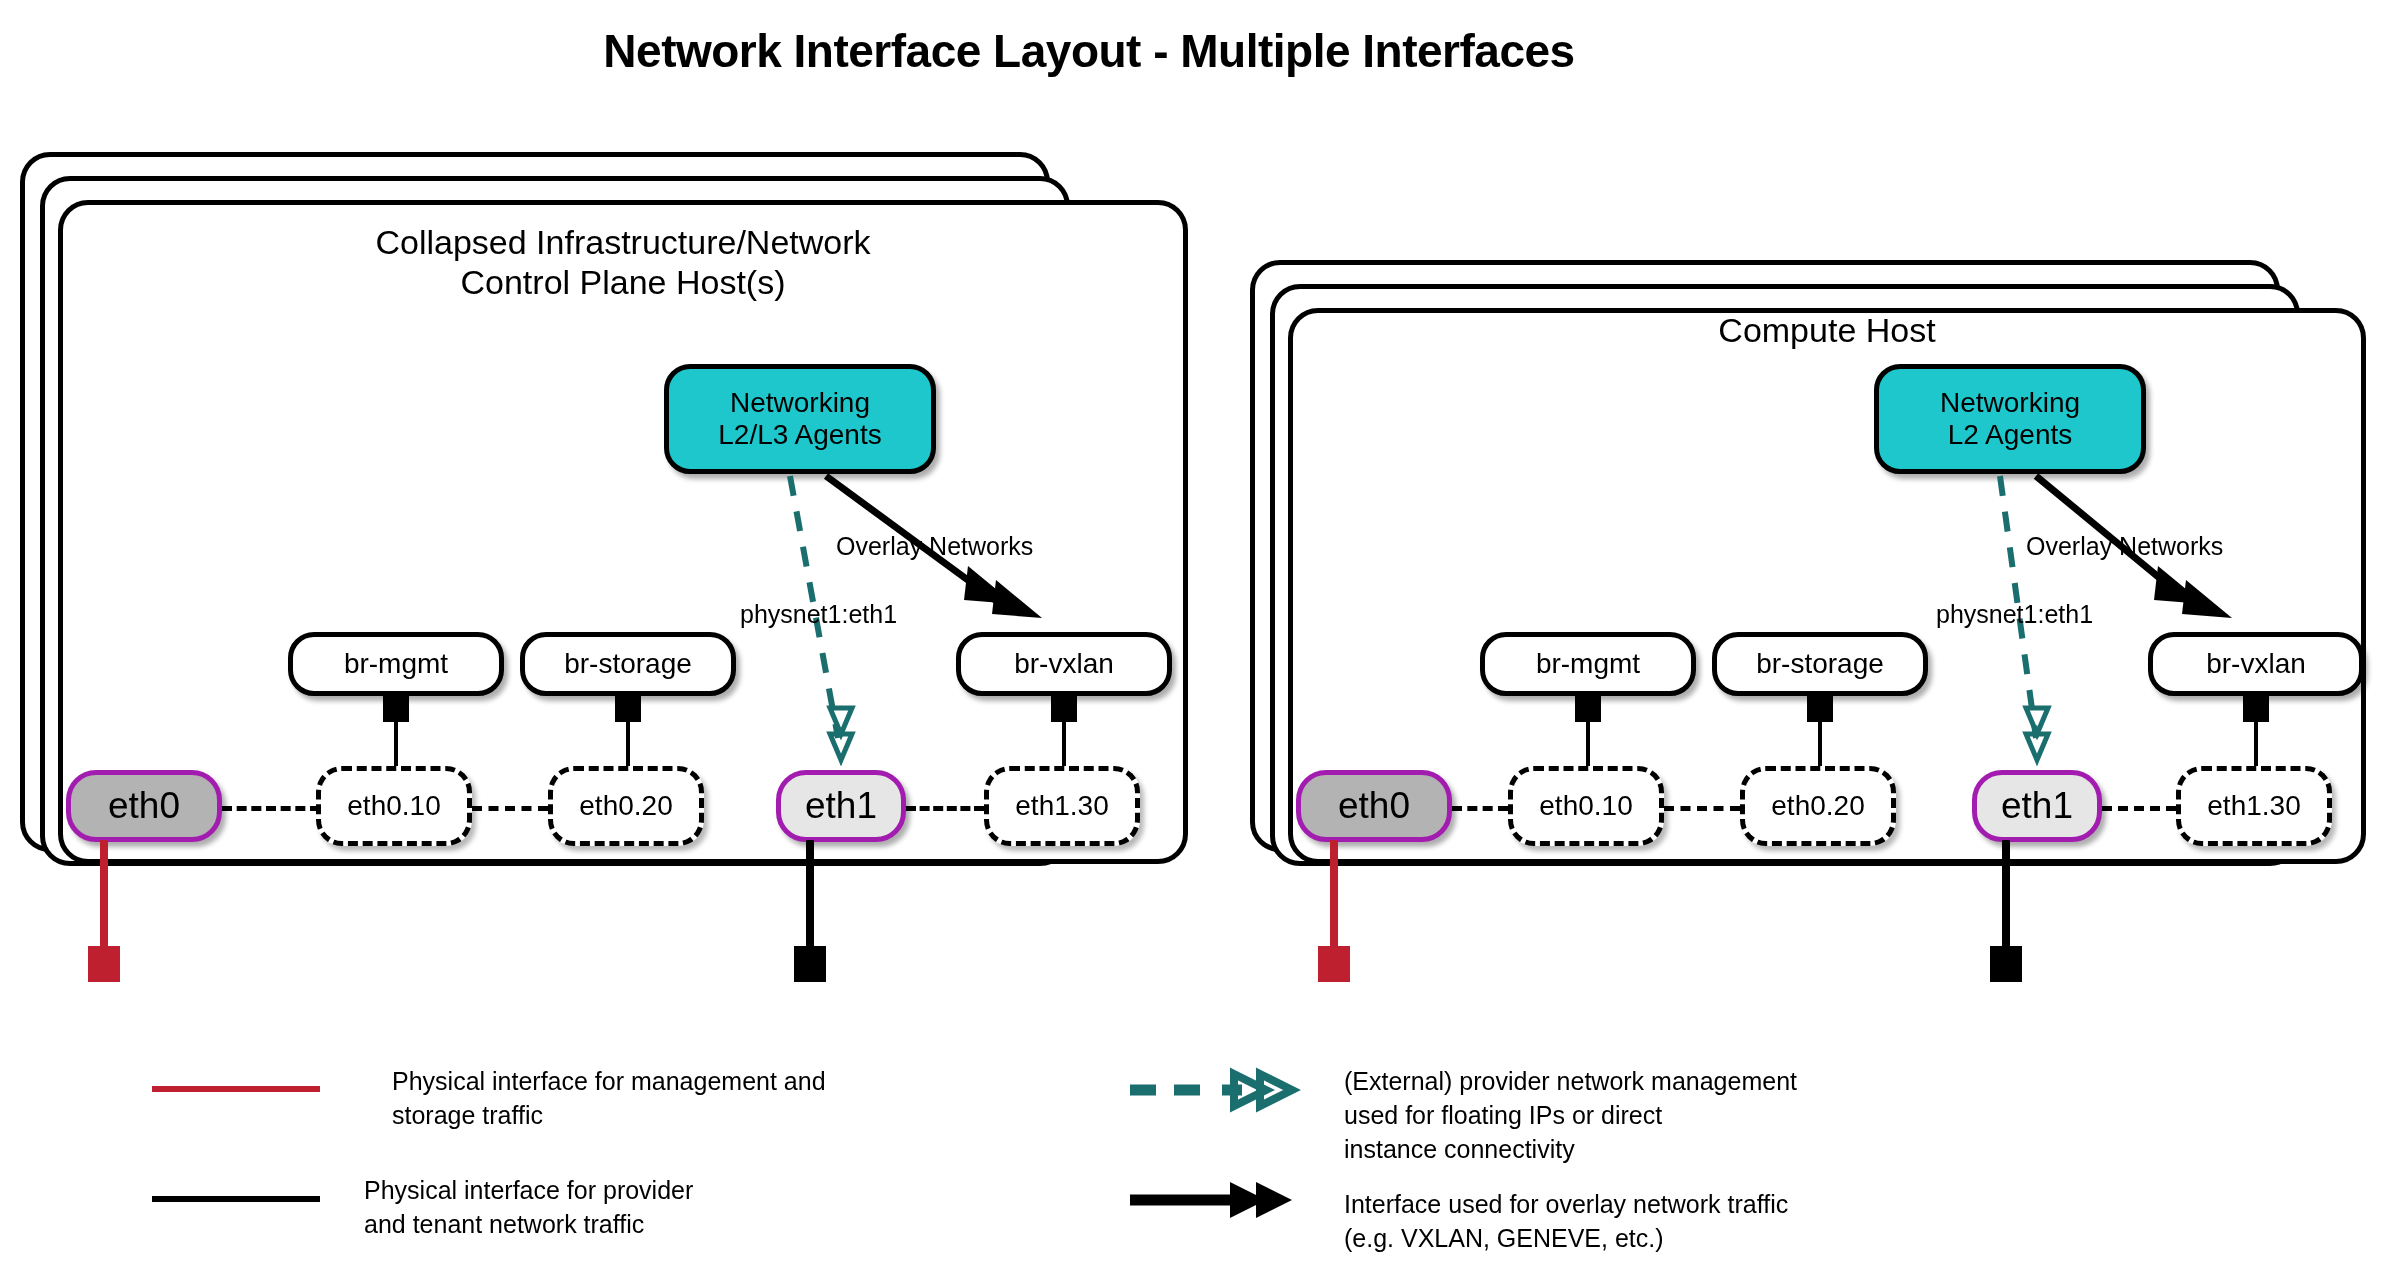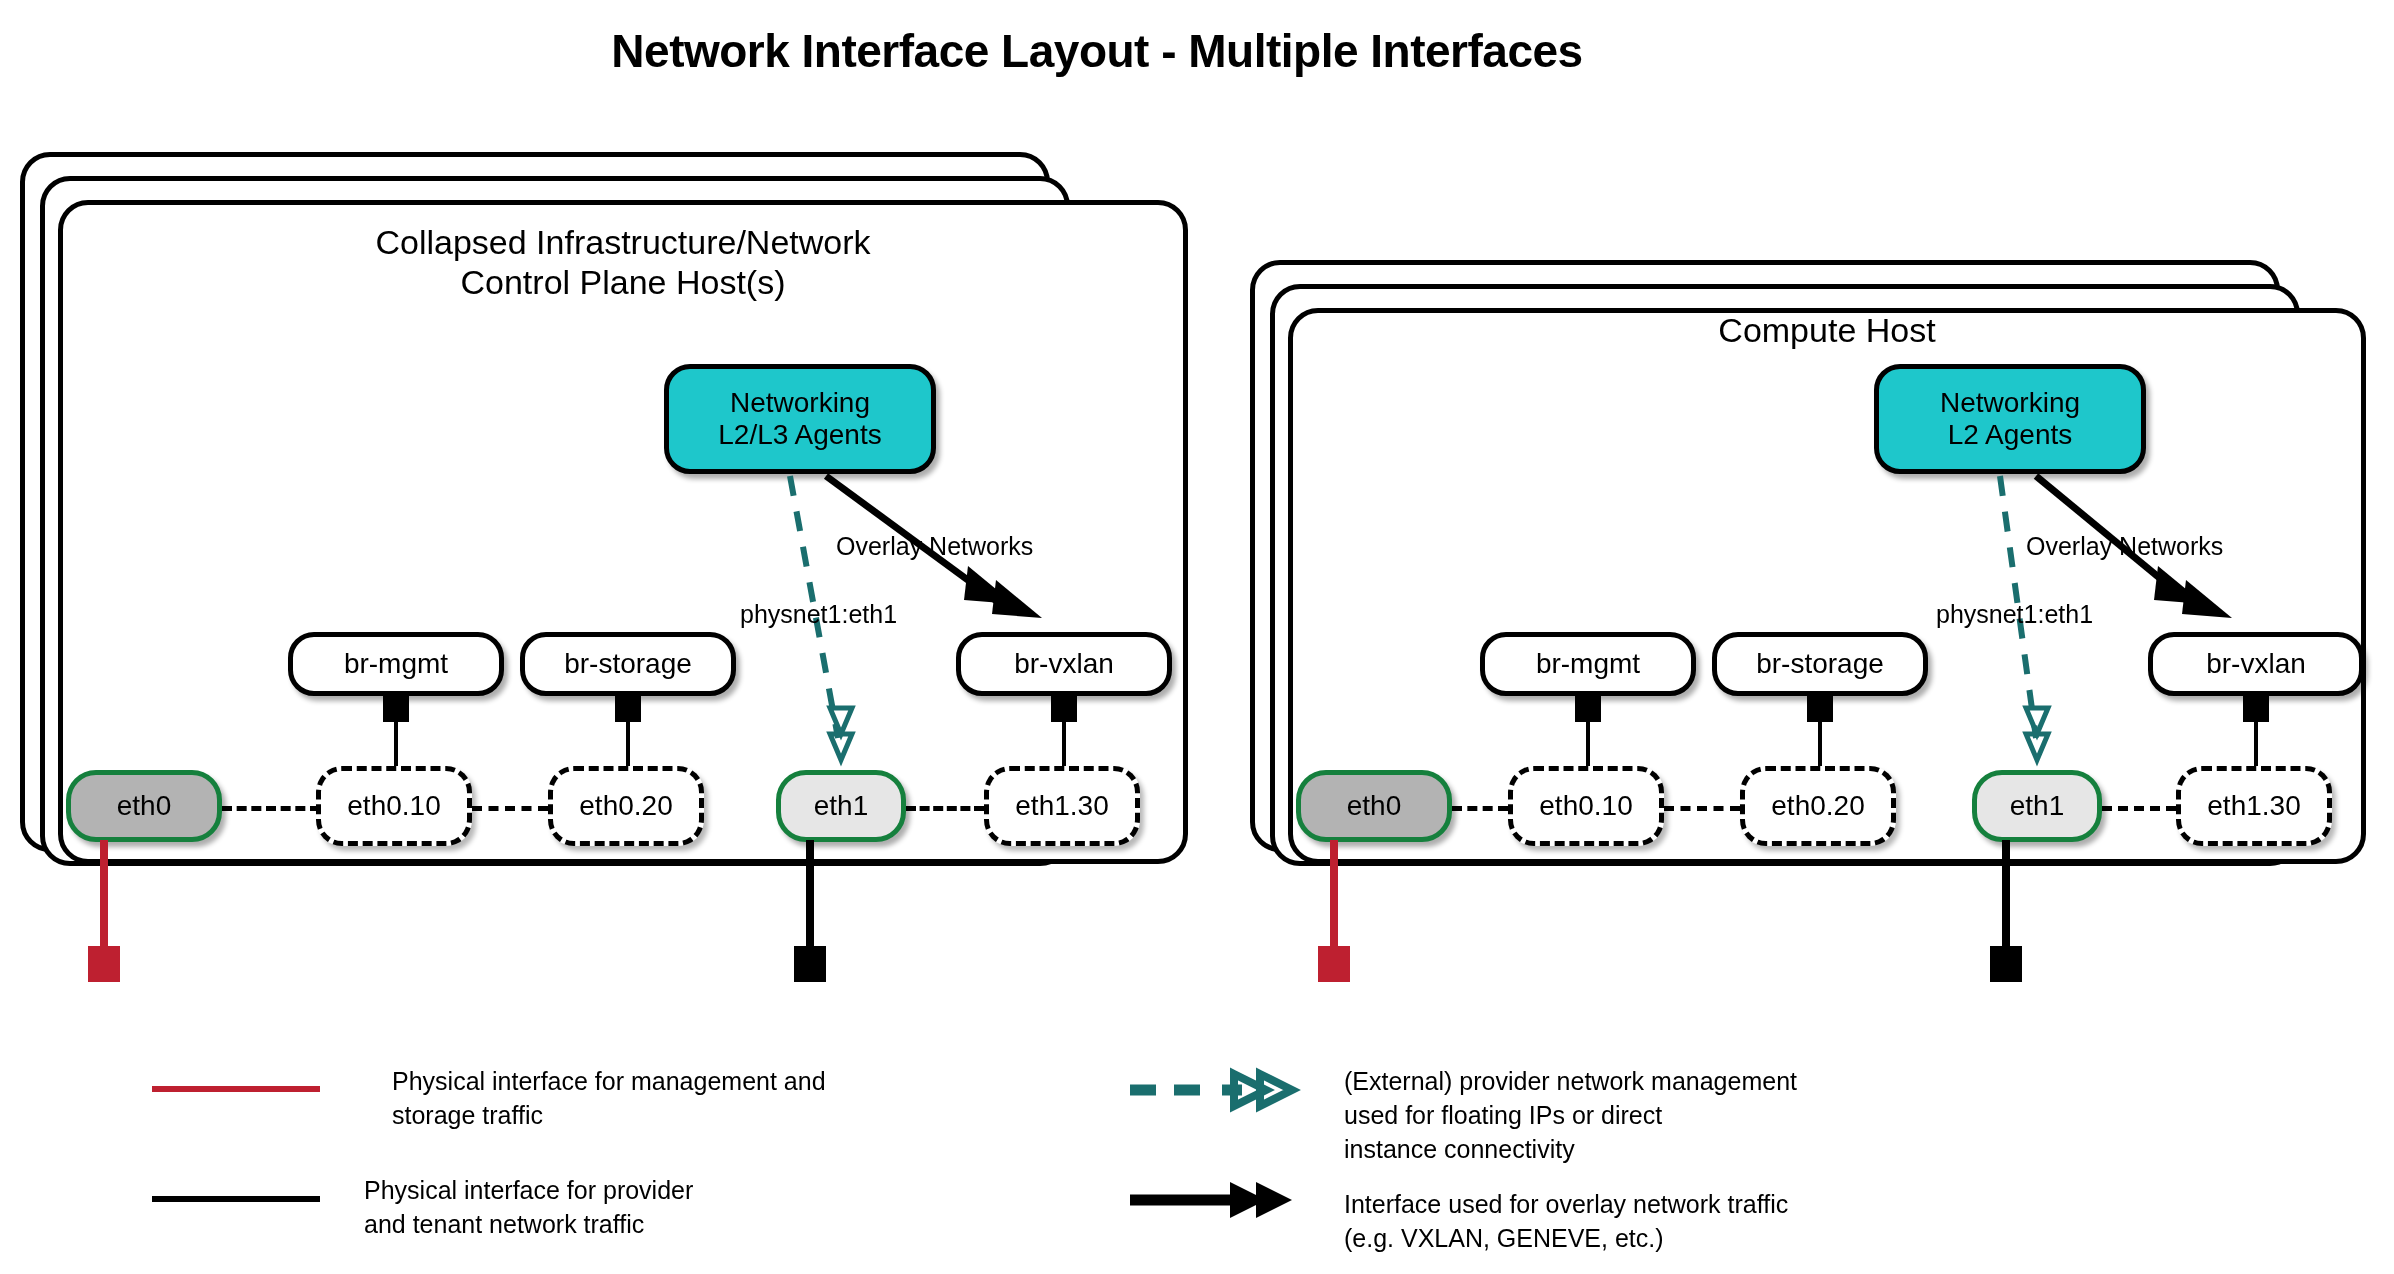--- a/index.html
+++ b/index.html
@@ -9,21 +9,21 @@
     color:#000;
     overflow:hidden;
     position:relative;
   }
   #stage{position:relative;width:2394px;height:1274px;}
   #stage > *{position:absolute;}
 
   
   .title{
     left:0;top:24px;width:2178px;text-align:center;
-    font-size:46px;font-weight:bold;letter-spacing:-0.5px;padding-left:8px;
+    font-size:46px;font-weight:bold;letter-spacing:-0.5px;
   }
 
   
   .host-stack{}
   .card{
     position:absolute;
     border:5px solid #000;
     border-radius:30px;
     background:#fff;
     box-sizing:border-box;
@@ -48,22 +48,22 @@
     border:5px solid #000;border-radius:26px;background:#fff;
     font-size:28px;
     box-shadow:4px 5px 5px rgba(0,0,0,0.32);
   }
   .node-agent{
     border:5px solid #000;border-radius:26px;
     font-size:28px;white-space:pre-line;
     box-shadow:4px 5px 5px rgba(0,0,0,0.32);
   }
   .node-eth{
-    border:5px solid #15803d;border-radius:30px;
-    font-size:28px;
+    border:5px solid #a21caf;border-radius:30px;
+    font-size:37px;
     box-shadow:4px 5px 5px rgba(0,0,0,0.32);
   }
   .node-vlan{
     border:5px dashed #000;border-radius:26px;background:#fff;
     font-size:28px;
     box-shadow:4px 5px 5px rgba(0,0,0,0.28);
   }
 
   
   .vline{position:absolute;background:#000;width:4px;}

